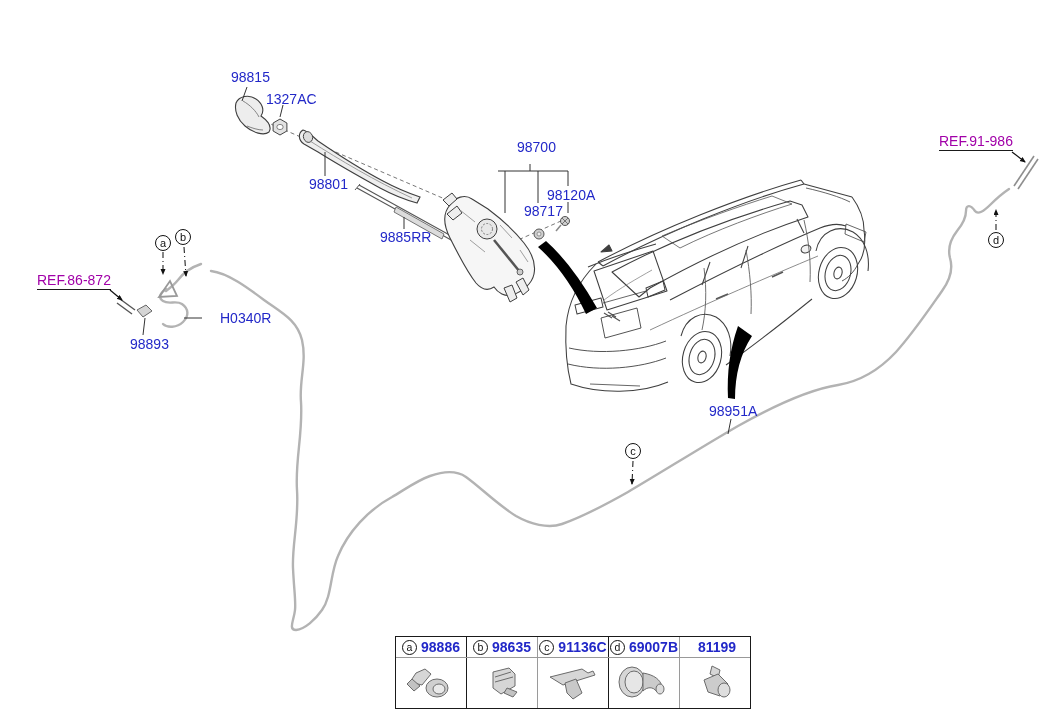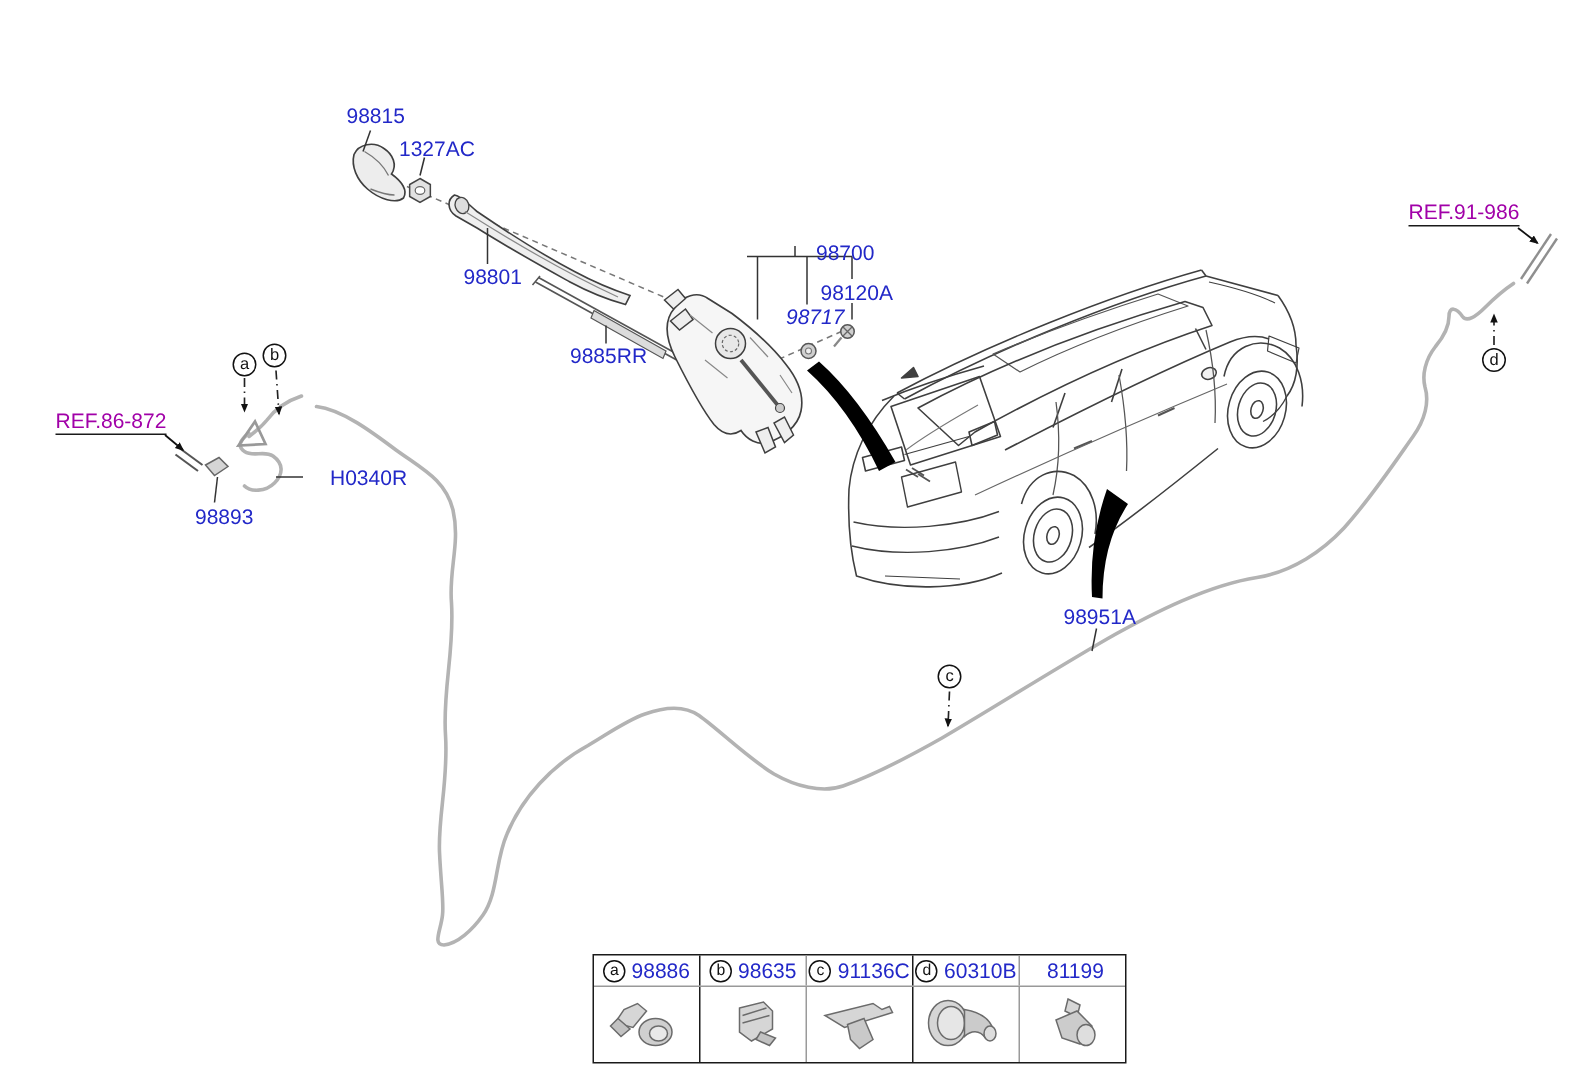--- a/index.html
+++ b/index.html
@@ -10,37 +10,37 @@
   .plabel{position:absolute;font-size:14px;color:#2228c8;white-space:nowrap;line-height:15px;cursor:pointer;}
   .reflabel{position:absolute;font-size:14px;color:#a100a8;white-space:nowrap;line-height:15px;
             border-bottom:1.5px solid #1a1a1a;padding-bottom:1px;cursor:pointer;}
   .callout{position:absolute;width:16px;height:16px;border:1.2px solid #111;border-radius:50%;
            display:flex;align-items:center;justify-content:center;font-size:11px;color:#111;
            background:#fff;box-sizing:border-box;}
 
   
   #l-98815{left:231px;top:70px;}   #l-1327AC{left:266px;top:92px;}
   #l-98801{left:309px;top:177px;}  #l-9885RR{left:380px;top:230px;}
-  #l-98700{left:517px;top:161px;margin-left:27px;}  #l-98120A{left:547px;top:188px;text-align:right;}
-  #l-98717{left:524px;top:204px;font-style:italic;}  #l-H0340R{left:204px;top:311px;margin-left:16px;}
+  #l-98700{left:517px;top:140px;}  #l-98120A{left:547px;top:188px;text-align:right;}
+  #l-98717{left:524px;top:204px;}  #l-H0340R{left:204px;top:311px;margin-left:16px;}
   #l-98893{left:130px;top:337px;}  #l-98951A{left:709px;top:404px;}
   #l-ref-left{left:37px;top:273px;} #l-ref-right{left:939px;top:134px;}
   #co-a{left:155px;top:235px;} #co-b{left:175px;top:229px;}
   #co-c{left:625px;top:443px;} #co-d{left:988px;top:232px;}
 
   
   .legend{position:absolute;left:395px;top:636px;width:356px;height:73px;
           border:1px solid #1a1a1a;box-sizing:border-box;display:flex;flex-direction:column;background:#fff;}
   .legend-row{display:flex;flex:1;}
   .legend-row.header{flex:0 0 20px;border-bottom:1px solid #999;}
   .lcell{width:71px;display:flex;align-items:center;justify-content:center;box-sizing:border-box;}
   .lcell:last-child{flex:1;text-align:center;}
   .lcell.dark{border-right:1px solid #1a1a1a;}
   .lcell.lite{border-right:1px solid #9a9a9a;}
-  .lcell .num{color:#2228c8;font-size:14px;margin-left:4px;}
+  .lcell .num{color:#2228c8;font-size:14px;margin-left:4px;font-weight:bold;}
   .lcell .circ{width:15px;height:15px;border:1.1px solid #111;border-radius:50%;display:flex;
                align-items:center;justify-content:center;font-size:10.5px;color:#111;box-sizing:border-box;}
   .icon-cell svg{display:block;}
 </style>
 </head>
 <body>
 
 <div class="stage">
 
 <svg class="art" viewBox="0 0 1063 727">
@@ -240,21 +240,21 @@
     <div class="lcell lite">
       <span class="circ">b</span>
       <span class="num">98635</span>
     </div>
     <div class="lcell dark">
       <span class="circ">c</span>
       <span class="num">91136C</span>
     </div>
     <div class="lcell lite">
       <span class="circ">d</span>
-      <span class="num">60310B</span>
+      <span class="num">69007B</span>
     </div>
     <div class="lcell">
       <span class="num">81199</span>
     </div>
   </div>
   <div class="legend-row">
     <div class="lcell dark icon-cell">
       <svg width="62" height="46" viewBox="0 0 62 46">
         <g stroke="#6b6b6b" stroke-width="1" fill="#d6d6d6">
           <path d="M10,22 L16,13 L25,9 L31,14 L22,25 Z"></path>

